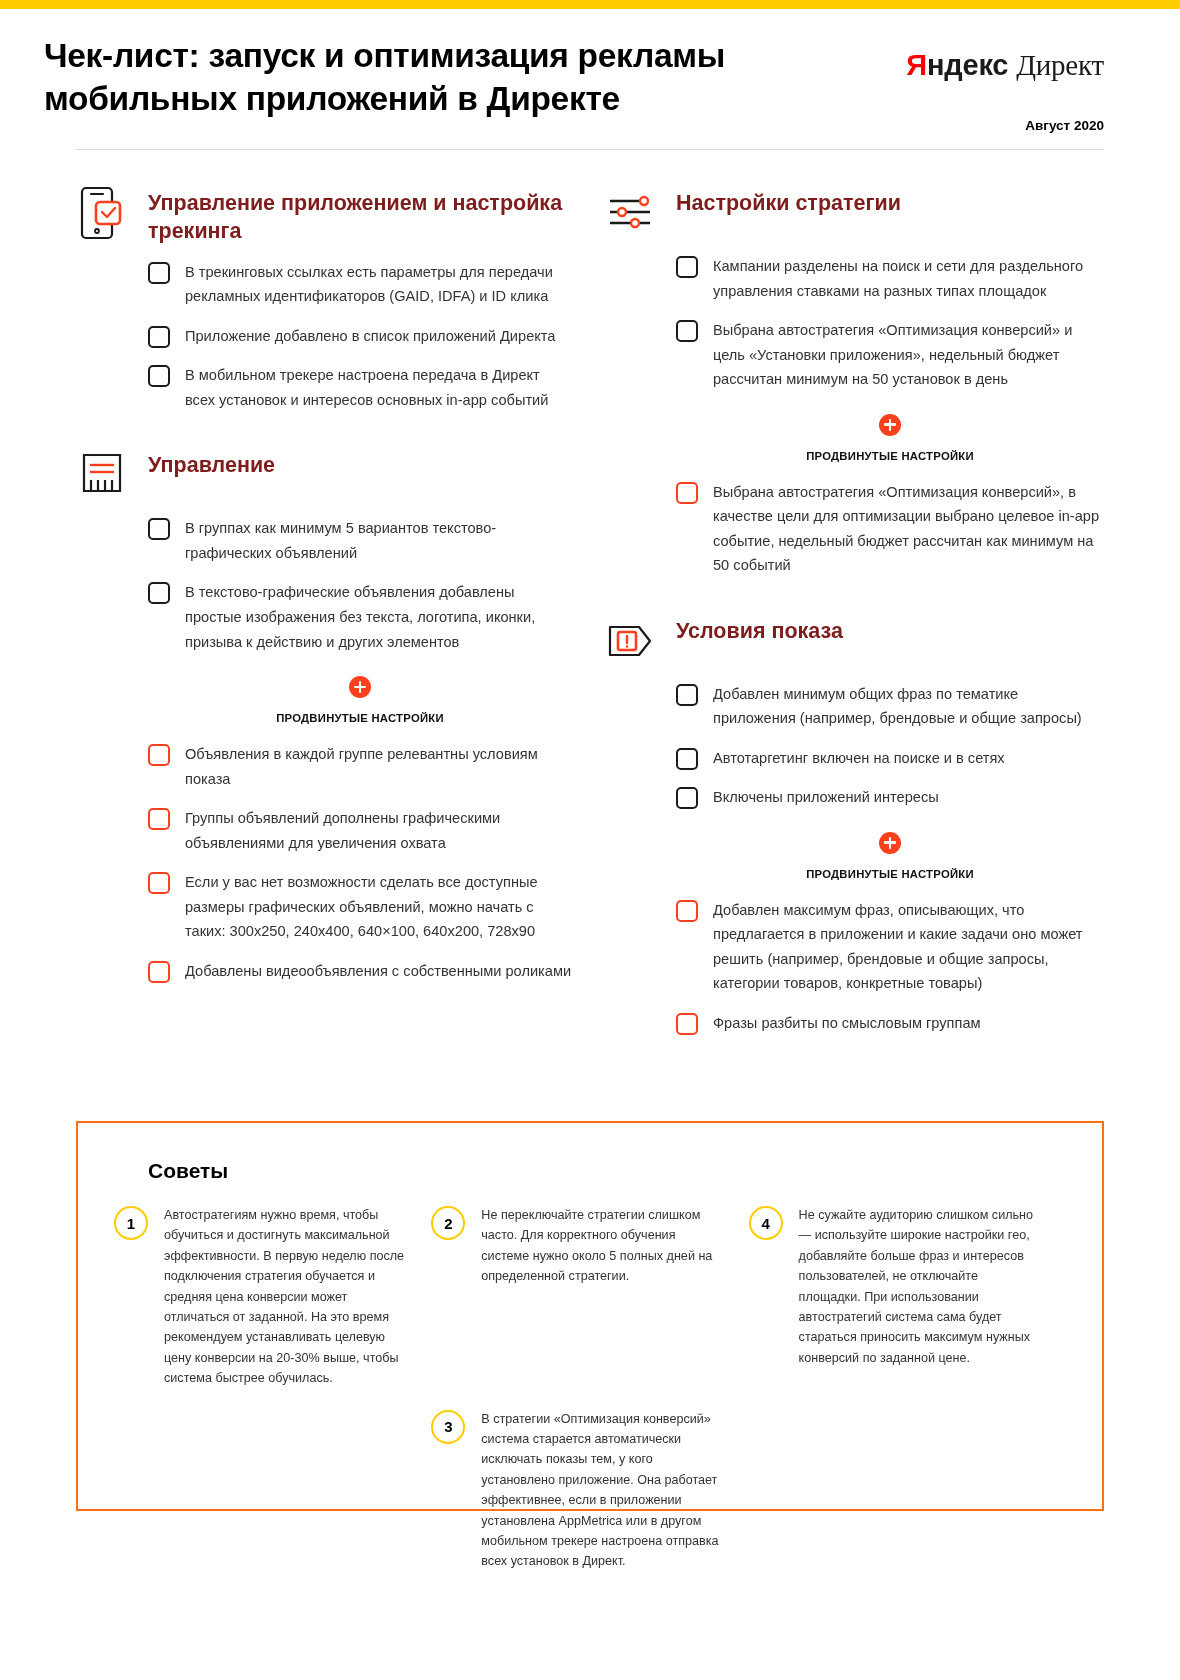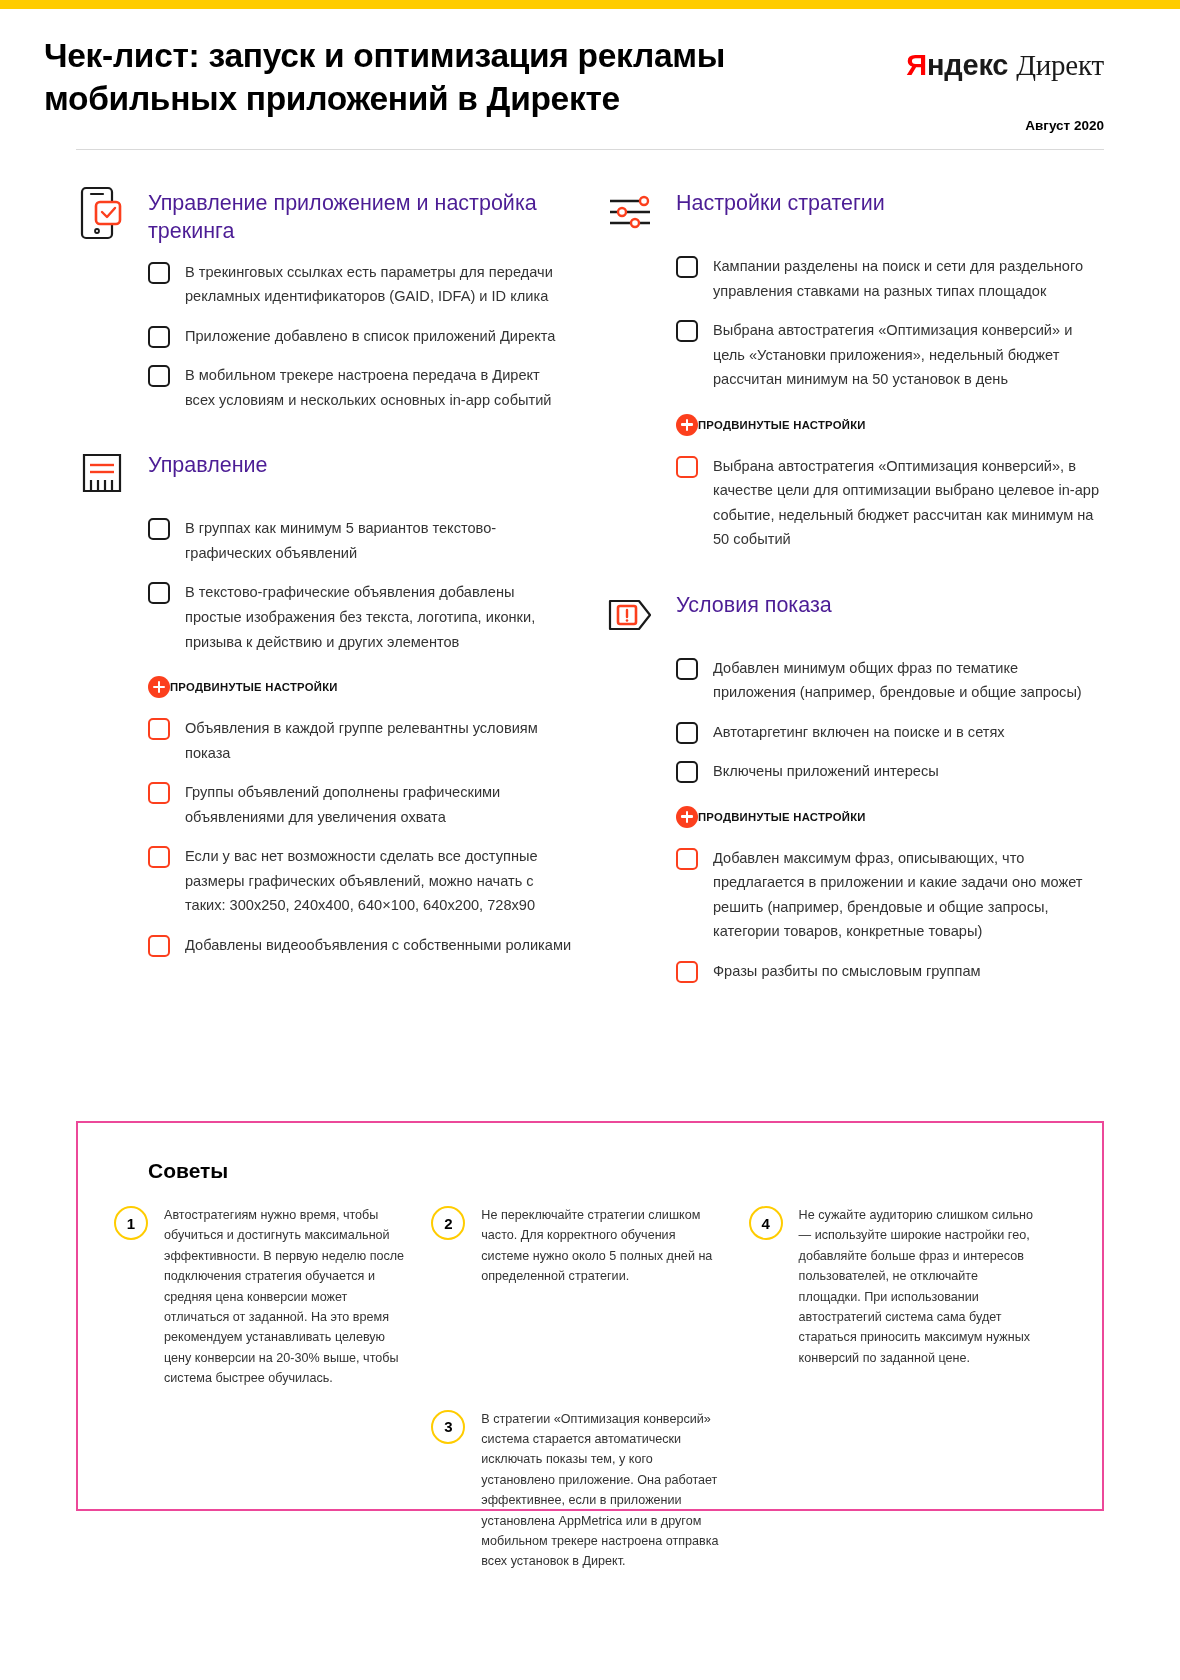--- a/index.html
+++ b/index.html
@@ -70,23 +70,23 @@
     width: 54px;
     min-width: 54px;
     height: 56px;
     display: flex;
     align-items: center;
     justify-content: center;
     padding-top: 2px;
   }
   .sec-title {
     font-size: 21.5px;
-    font-weight: normal;
+    font-weight: bold;
     line-height: 1.3;
-    color: #4c1d95;
+    color: #7f1d1d;
     padding-top: 6px;
   }
 
   
   .items { padding-left: 72px; }
   .col-right .items { padding-left: 72px; }
   .item {
     display: flex;
     align-items: flex-start;
     gap: 15px;
@@ -102,22 +102,24 @@
   .cb.adv { border-color: #fc3f1d; }
   .item-text {
     font-size: 14.6px;
     line-height: 1.68;
     color: #333;
   }
 
   .adv-divider {
     display: flex;
     align-items: center;
+    gap: 14px;
     margin: 22px 0 18px 0;
     padding-left: 72px;
+    flex-direction: column;
   }
   .plus-circle {
     width: 22px; height: 22px; min-width: 22px;
     border-radius: 50%;
     background: #fc3f1d;
     position: relative;
   }
   .plus-circle::before, .plus-circle::after {
     content: "";
     position: absolute;
@@ -133,21 +135,21 @@
     color: #111;
   }
 
   
   .tips {
     position: absolute;
     left: 76px;
     top: 1121px;
     width: 1028px;
     height: 390px;
-    border: 2px solid #ec4899;
+    border: 2px solid #f97316;
     padding: 30px 36px 20px 36px;
   }
   .tips-title {
     font-size: 21px;
     font-weight: bold;
     color: #000;
     margin: 6px 0 22px 34px;
   }
   .tips-grid {
     display: flex;
@@ -216,21 +218,21 @@
           <div class="item">
             <div class="cb"></div>
             <div class="item-text">В трекинговых ссылках есть параметры для передачи рекламных идентификаторов (GAID, IDFA) и ID клика</div>
           </div>
           <div class="item">
             <div class="cb"></div>
             <div class="item-text">Приложение добавлено в список приложений Директа</div>
           </div>
           <div class="item">
             <div class="cb"></div>
-            <div class="item-text">В мобильном трекере настроена передача в Директ всех условиям и нескольких основных in-app событий</div>
+            <div class="item-text">В мобильном трекере настроена передача в Директ всех установок и интересов основных in-app событий</div>
           </div>
         </div>
       </div>
 
       <div class="section">
         <div class="section-head">
           <div class="sec-icon">
             <svg width="48" height="48" viewBox="0 0 48 48">
               <path d="M5 4 H41 V40 H5 Z" fill="none" stroke="#1a1a1a" stroke-width="2.2"></path>
               <line x1="11" y1="14" x2="35" y2="14" stroke="#fc3f1d" stroke-width="2.4"></line>

